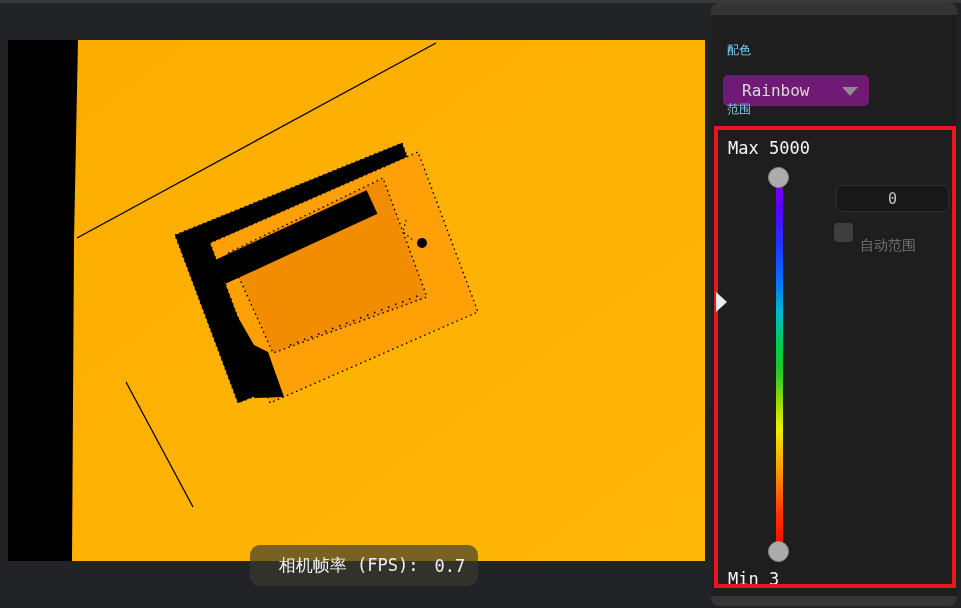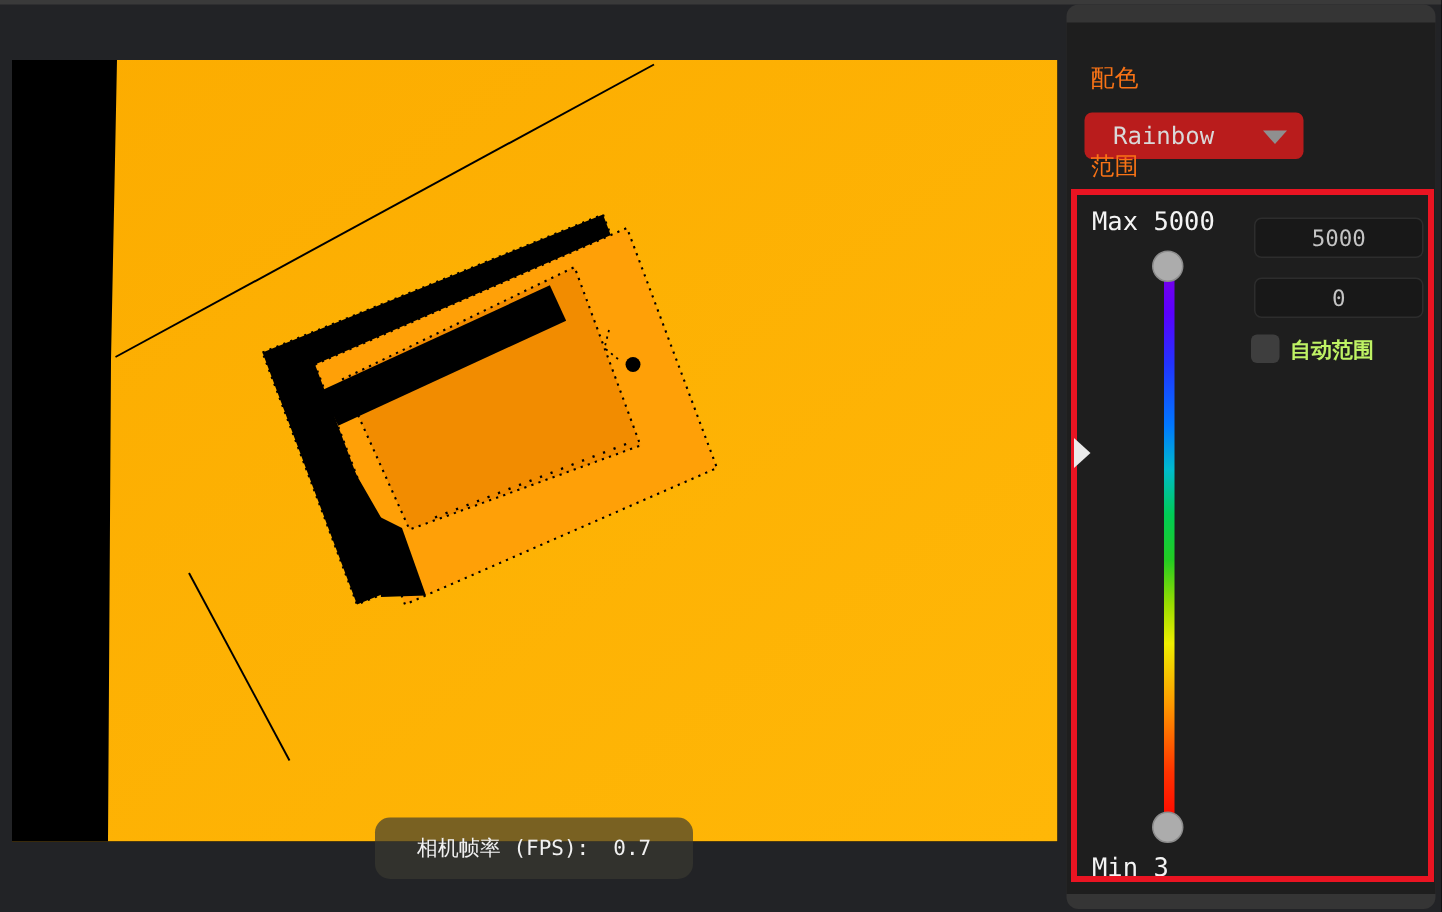--- a/index.html
+++ b/index.html
@@ -10,37 +10,37 @@
   }
   .top-strip{position:absolute;left:0;top:0;width:961px;height:3px;background:#3a3a3a;}
   
   .viewport{position:absolute;left:8px;top:40px;width:697px;height:521px;background:#000;}
   .viewport svg{display:block;}
   
   .fps-pill{
     position:absolute;left:250px;top:545px;width:212px;height:41px;
     background:rgba(58,58,48,0.68);border-radius:10px;
     display:flex;align-items:center;justify-content:center;gap:16px;
-    color:#f1f1f1;font-size:14px;z-index:5;
+    color:#f1f1f1;font-size:17px;z-index:5;padding-left:16px;
   }
   
   .panel{
     position:absolute;left:711px;top:3px;width:246px;height:603px;
     background:#353535;border-radius:8px;
   }
   .panel-inner{
     position:absolute;left:0px;top:12px;width:246px;height:581px;
     background:#1e1e1e;
   }
   .section-title{
-    position:absolute;color:#f97316;font-size:16px;white-space:nowrap;
+    position:absolute;color:#7dd3fc;font-size:12px;white-space:nowrap;
   }
   .dropdown{
     position:absolute;left:12px;top:60px;width:146px;height:31px;
-    background:#b91c1c;border-radius:5px;display:flex;align-items:center;
+    background:#701a75;border-radius:5px;display:flex;align-items:center;
     cursor:default;
     text-align:center;
   }
   .dropdown .dd-text{color:#d9d9d9;font-size:16px;margin-left:19px;}
   .dd-arrow{
     position:absolute;right:11px;top:12px;width:0;height:0;
     border-left:8px solid transparent;border-right:8px solid transparent;
     border-top:9px solid #8f8f8f;
   }
   .mono-label{position:absolute;color:#f4f4f4;font-size:17px;white-space:nowrap;}
@@ -48,21 +48,21 @@
     position:absolute;width:113px;height:27px;box-sizing:border-box;
     background:#181818;border:1px solid #2d2d2d;border-radius:5px;
     color:#c4c4c4;font-size:15px;text-align:center;
     font-family:"DejaVu Sans Mono","DejaVu Sans",sans-serif;
     outline:none;padding:0;
   }
   .checkbox{
     position:absolute;left:123px;top:208px;width:19px;height:19px;
     background:#3e3e3e;border-radius:4px;
   }
-  .checkbox-label{position:absolute;left:149px;top:210px;color:#bef264;font-size:14px;font-weight:bold;}
+  .checkbox-label{position:absolute;left:149px;top:222px;color:#737373;font-size:14px;}
   .slider-track{
     position:absolute;left:65px;top:164px;width:7px;height:373px;border-radius:3px;
   }
   .slider-handle{
     position:absolute;left:57px;width:21px;height:21px;border-radius:50%;
     background:#acacac;border:1px solid #8c8c8c;box-sizing:border-box;
   }
   .handle-max{top:152px;}
   .handle-min{top:526px;}
   .red-annotation{
@@ -127,21 +127,20 @@
 
     <div class="dropdown">
       <span class="dd-text">Rainbow</span>
       <span class="dd-arrow"></span>
     </div>
 
     <div class="section-title" style="left:16px;top:86px;">范围</div>
 
     <div class="mono-label" style="left:17px;top:123px;">Max 5000</div>
 
-    <input class="num-input" style="left: 125px; top: 130px;" readonly="" value="5000">
 
     <input class="num-input" style="left: 125px; top: 170px;" readonly="" value="0">
 
     <div class="checkbox"></div>
     <div class="checkbox-label">自动范围</div>
 
     <div class="slider-track" style="background: linear-gradient(rgb(122, 0, 230) 0%, rgb(90, 0, 255) 8%, rgb(34, 51, 255) 17%, rgb(0, 119, 255) 28%, rgb(0, 187, 204) 36%, rgb(0, 204, 85) 44%, rgb(34, 204, 34) 52%, rgb(153, 221, 0) 60%, rgb(238, 238, 0) 67%, rgb(255, 153, 0) 78%, rgb(255, 51, 0) 90%, rgb(255, 0, 0) 100%);"></div>
     <div class="slider-handle handle-max"></div>
     <div class="slider-handle handle-min"></div>
 

